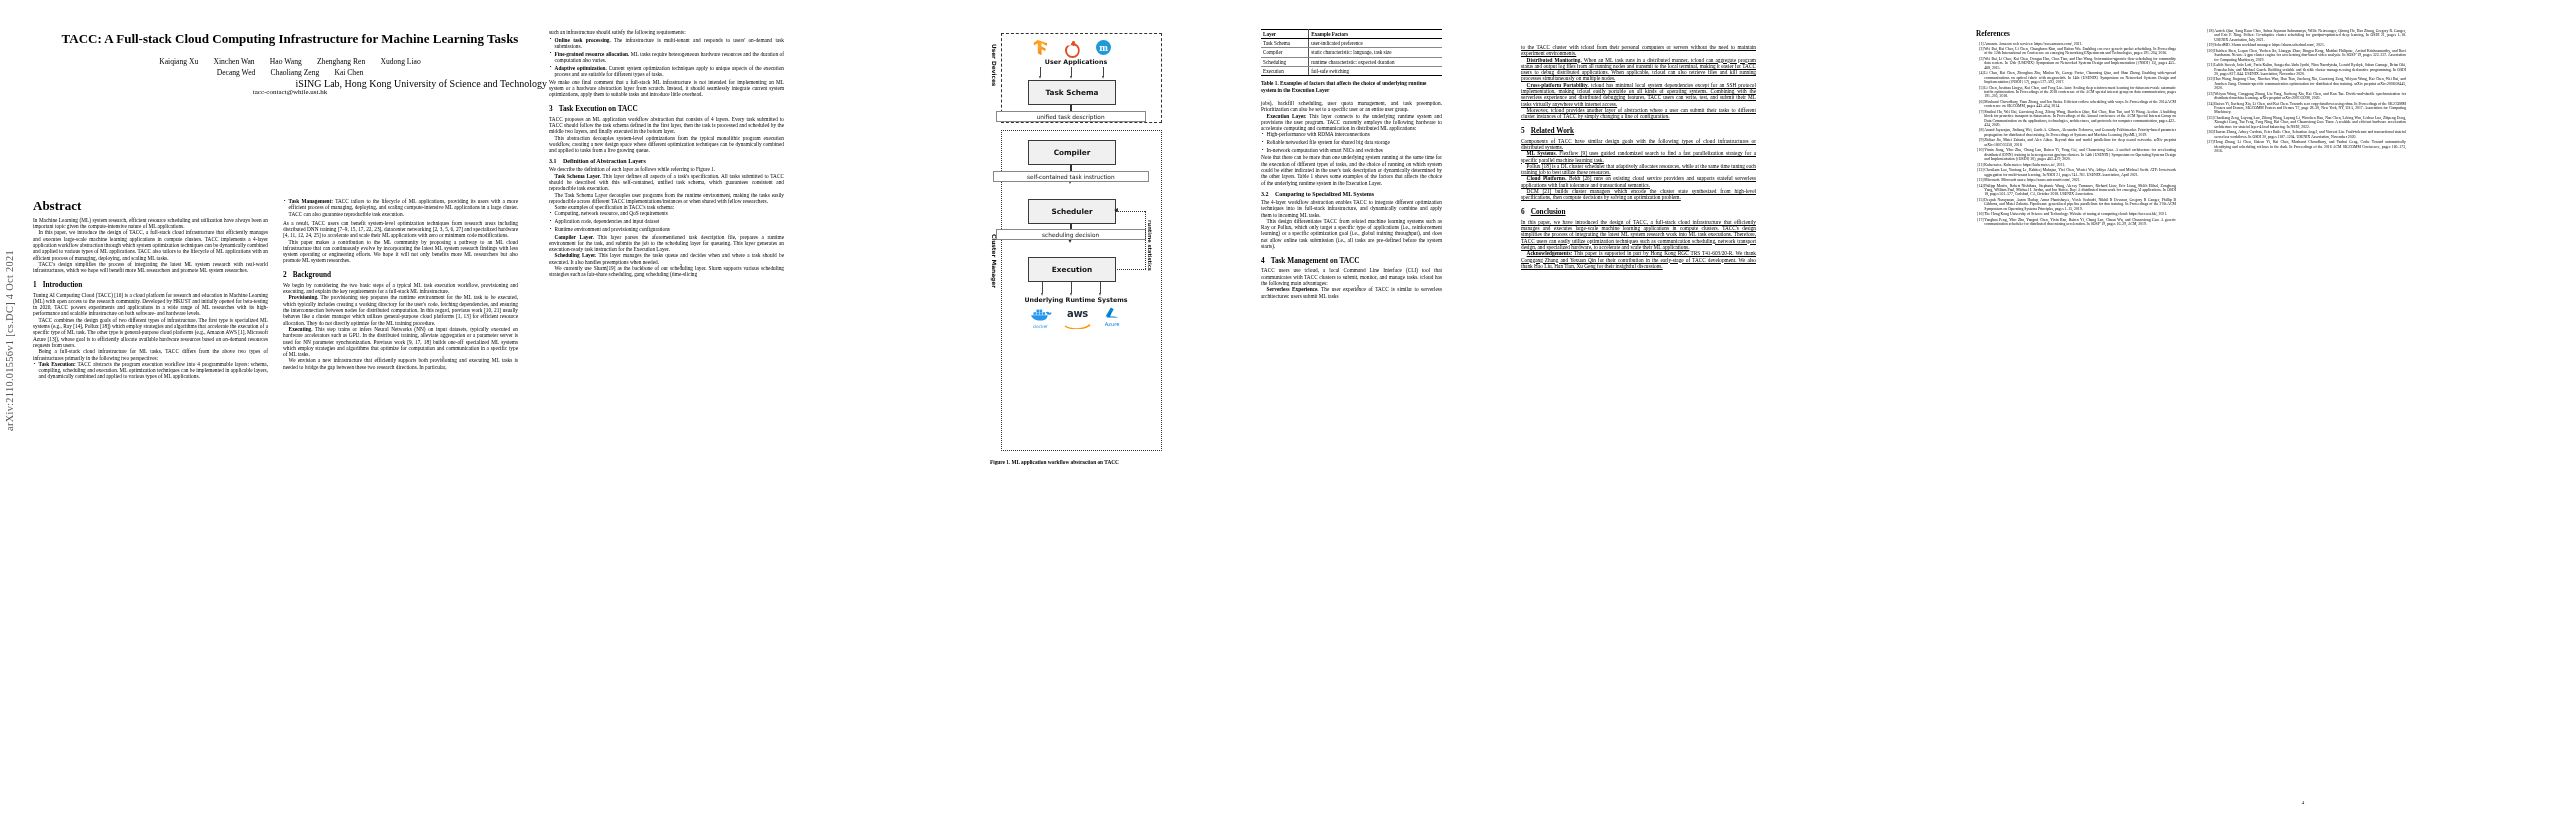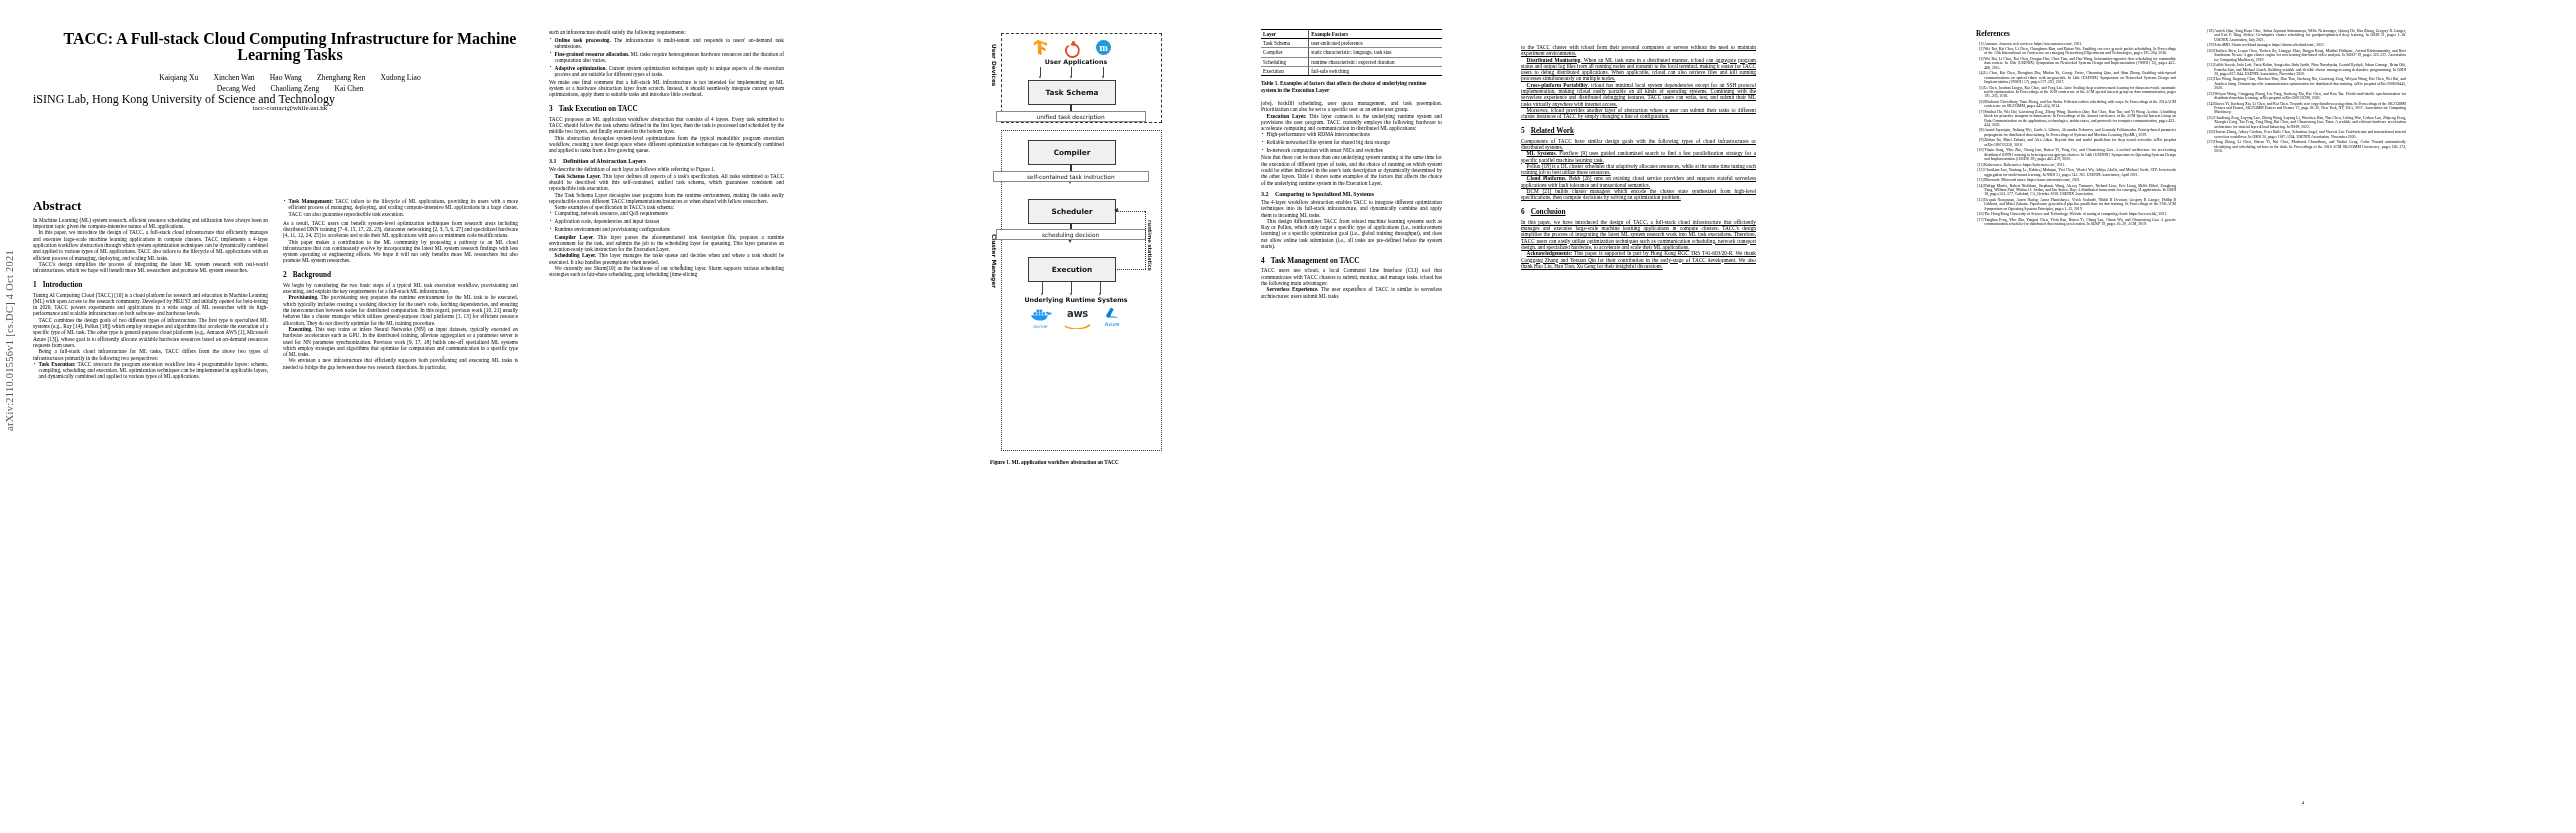--- a/index.html
+++ b/index.html
@@ -11,23 +11,23 @@
     transform:rotate(-90deg);transform-origin:0 0;
     font-family:"Liberation Serif",serif;font-size:10.4px;color:#555;letter-spacing:0.3px;white-space:nowrap;}
 
   
   .col{position:absolute;top:28px;text-align:justify;}
   .col p, .col li{margin:0;}
   .body-text{font-size:5.3px;line-height:6.3px;text-align:justify;hyphens:auto;}
   .body-text p{margin:0 0 0 0;text-indent:5.6px;}
   .body-text p.noind{text-indent:0;}
 
-  h1.title{font-size:16px;line-height:16px;font-weight:bold;text-align:center;margin:0;}
+  h1.title{font-size:13px;line-height:16px;font-weight:bold;text-align:center;margin:0;}
   .authors{font-size:7.6px;line-height:10px;text-align:center;margin-top:9.7px;}
-  .affil{font-size:12px;line-height:9px;text-align:left;margin-top:1.4px;}
+  .affil{font-size:10px;line-height:9px;text-align:right;margin-top:1.4px;}
   .email{font-size:7px;line-height:9px;text-align:center;}
 
   h2.sec{font-size:7.3px;font-weight:bold;margin:6.3px 0 2.8px 0;text-indent:0;}
   h2.sec .num{display:inline-block;width:9.7px;}
   h3.sub{font-size:6px;font-weight:bold;margin:4.9px 0 2.1px 0;text-indent:0;}
   h2.abs{font-size:13px;font-weight:bold;margin:0 0 2.8px 0;}
 
   ul.bl{list-style:none;margin:0;padding:0;}
   ul.bl li{position:relative;padding-left:5.6px;margin-bottom:1.4px;font-size:5.3px;line-height:6.3px;text-align:justify;}
   ul.bl li:before{content:"\2022";position:absolute;left:0.7px;top:-0.3px;font-size:4.9px;}

